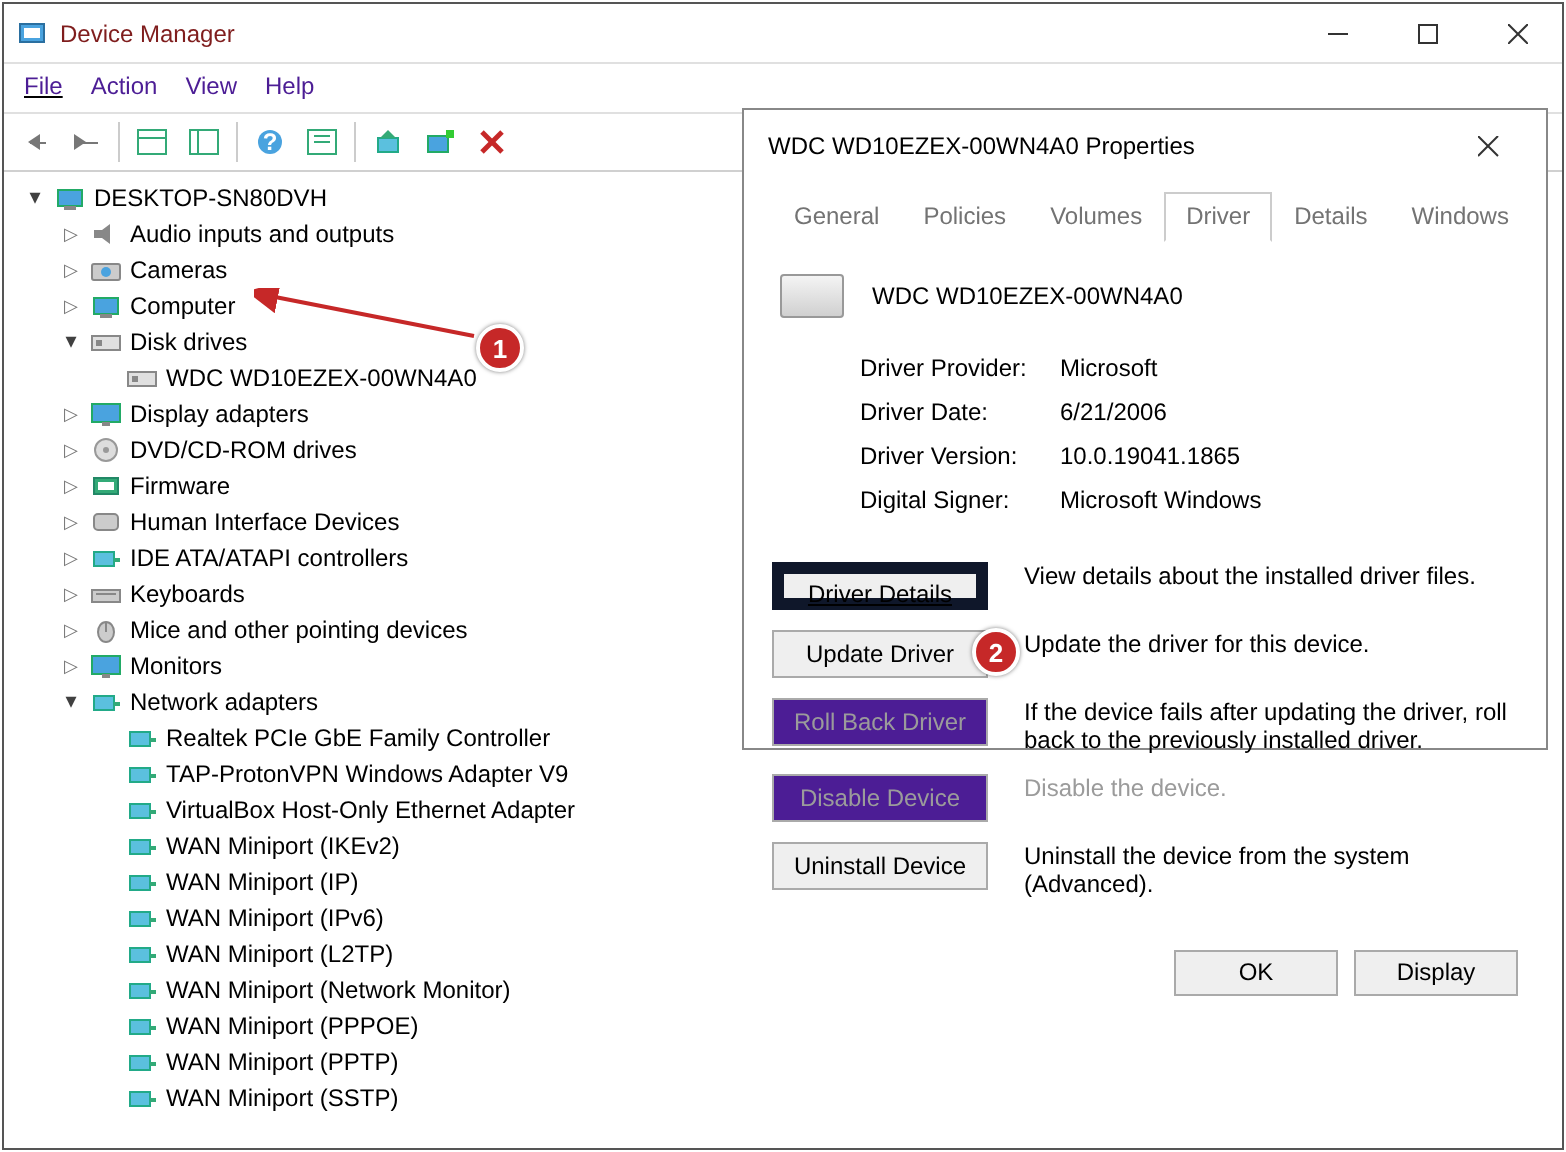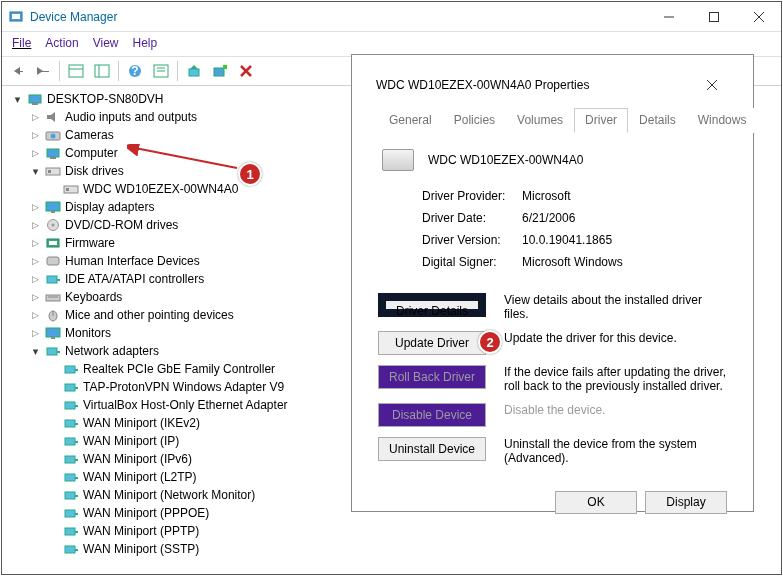--- a/index.html
+++ b/index.html
@@ -2,21 +2,21 @@
 <html><head>
 <meta charset="utf-8">
 <style>
   * { box-sizing: border-box; font-family: 'Segoe UI', Tahoma, sans-serif; font-size: 12px; }
   body { margin: 0; padding: 0; background: #fff; width: 783px; height: 576px; overflow: hidden; position: relative; }
   .window { border: 1px solid #555; width: 781px; height: 574px; margin: 1px; background: #fff; display: flex; flex-direction: column; }
 
   
   .titlebar { display: flex; align-items: center; height: 30px; border-bottom: 1px solid #e0e0e0; padding-left: 6px; }
   .titlebar-icon { width: 16px; height: 16px; margin-right: 6px; display: flex; align-items: center; justify-content: center; }
-  .titlebar-title { flex: 1; color: #0369a1; }
+  .titlebar-title { flex: 1; color: #7f1d1d; }
   .win-btns { display: flex; }
   .win-btn { width: 45px; height: 29px; display: flex; align-items: center; justify-content: center; color: #555; }
 
   
   .menubar { display: flex; gap: 14px; padding: 4px 10px 6px 10px; border-bottom: 1px solid #e0e0e0; }
   .menubar span { color: #4c1d95; text-align: center; }
 
   
   .toolbar { display: flex; align-items: center; padding: 3px 4px; gap: 4px; border-bottom: 1px solid #d0d0d0; }
   .sep { width: 1px; height: 20px; background: #ccc; margin: 0 1px; }
@@ -33,36 +33,36 @@
   .tri-r::before { content: '▷'; font-size: 9px; color: #777; }
   .tri-d::before { content: '▾'; font-size: 11px; color: #404040; }
   .node-icon { width: 16px; height: 14px; display: inline-flex; align-items: center; justify-content: center; }
   .node-label { color: #000; }
 
   
   .anno-arrow { position: absolute; pointer-events: none; }
   .badge { position: absolute; width: 24px; height: 24px; border-radius: 50%; background: #c62828; border: 2px solid #fff; color: #fff; font-weight: bold; display: flex; align-items: center; justify-content: center; font-size: 13px; box-shadow: 0 0 2px rgba(0,0,0,.5); z-index: 20; }
 
   
-  .dialog { position: absolute; left: 351px; top: 54px; width: 403px; height: 458px; background: #fff; border: 1px solid #888; padding: 16px; z-index: 10; }
+  .dialog { position: absolute; left: 371px; top: 54px; width: 403px; height: 321px; background: #fff; border: 1px solid #888; padding: 4px; z-index: 10; }
   .dlg-title { display: flex; align-items: center; height: 28px; padding: 0 8px; }
   .dlg-title-text { flex: 1; }
   .dlg-close { width: 22px; text-align: right; cursor: default; }
   .dlg-body { padding: 8px 10px 10px 10px; }
   .tabs { display: flex; border-bottom: 1px solid #ccc; margin-bottom: 12px; }
   .tab { padding: 4px 10px 5px 10px; border: 1px solid transparent; border-bottom: none; color: #737373; background: #fff; position: relative; top: 1px; }
   .tab.active { border: 1px solid #ccc; border-bottom: 1px solid #fff; }
   .dev-head { display: flex; align-items: center; gap: 14px; padding: 4px 4px 14px 4px; }
   .hdd-icon { width: 32px; height: 22px; background: linear-gradient(#f4f4f4,#d0d0d0); border: 1px solid #999; border-radius: 2px; }
   .info-grid { padding-left: 44px; }
   .info-row { display: flex; padding: 4px 0; }
   .info-label { width: 100px; }
   .action-row { display: flex; align-items: flex-start; gap: 18px; margin: 10px 0; }
   .action-btn { width: 108px; height: 24px; border: 1px solid #aaa; background: #efefef; text-align: center; line-height: 22px; }
-  .action-btn.focused { border: 8px solid #0f172a; line-height: 20px; }
+  .action-btn.focused { border: 6px solid #0f172a; line-height: 20px; text-decoration: underline; }
   .action-btn.disabled { color: #9b9b9b; background: #4c1d95; }
   .action-desc { flex: 1; font-size: 12px; }
   .action-desc.disabled { color: #9b9b9b; }
   .dlg-footer { display: flex; justify-content: flex-end; gap: 8px; padding: 6px 10px; }
   .footer-btn { width: 82px; height: 23px; border: 1px solid #aaa; background: #efefef; text-align: center; line-height: 21px; }
 
   
   svg { display: block; }
 </style>
 </head>

